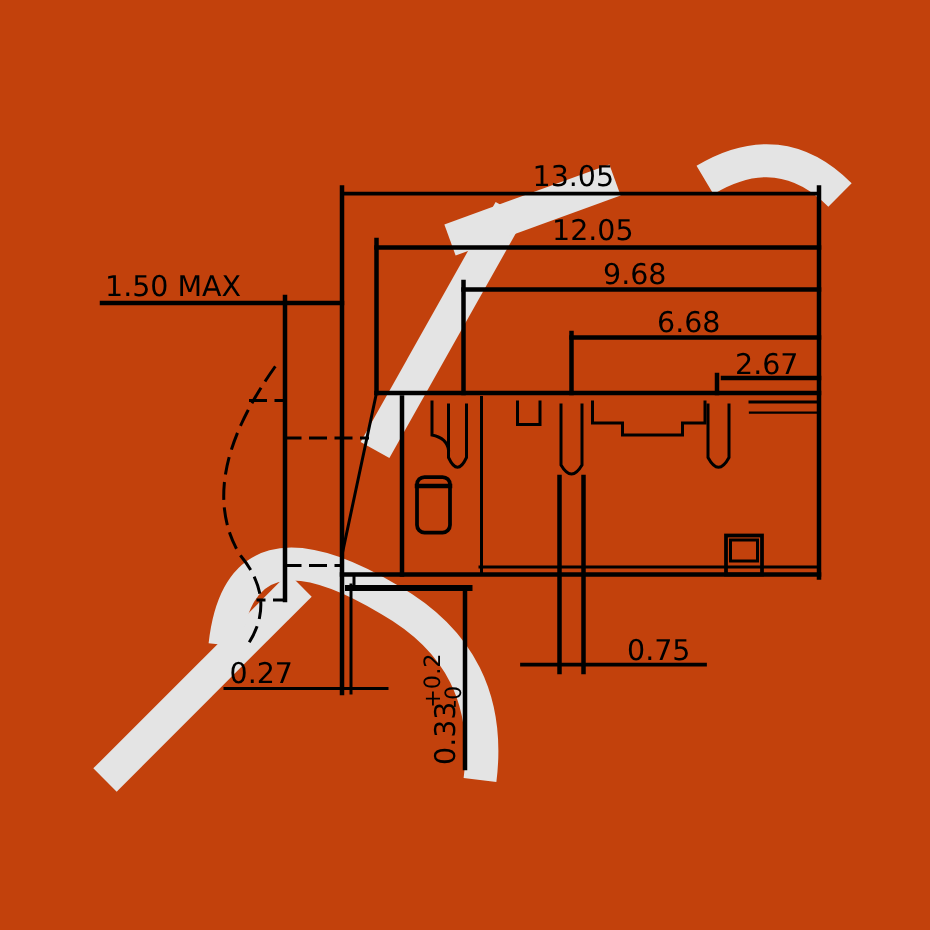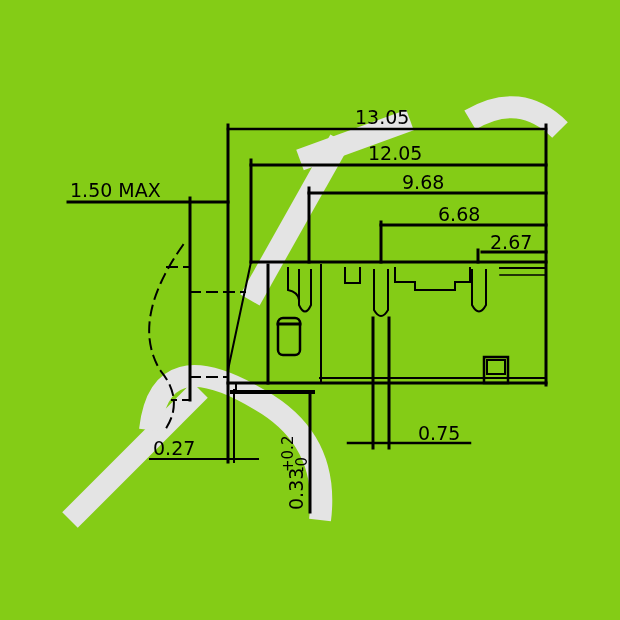--- a/index.html
+++ b/index.html
@@ -1,16 +1,16 @@
 <!DOCTYPE html>
 <html><head>
 <meta charset="utf-8">
 <style>
   html,body{margin:0;padding:0;background:#ffffff;}
-  #canvas{position:relative;width:620px;height:620px;background:#84cc16;overflow:hidden;}
+  #canvas{position:relative;width:620px;height:620px;background:#c2410c;overflow:hidden;}
   svg{position:absolute;left:0;top:0;}
   .dimtxt{font-family:"DejaVu Sans",sans-serif;font-size:19px;fill:#000;}
   .wm{fill:none;stroke:#e4e4e4;stroke-width:22;}
 </style>
 </head>
 <body>
 
 <div id="canvas">
 <svg width="620" height="620" viewBox="0 0 620 620">
 

